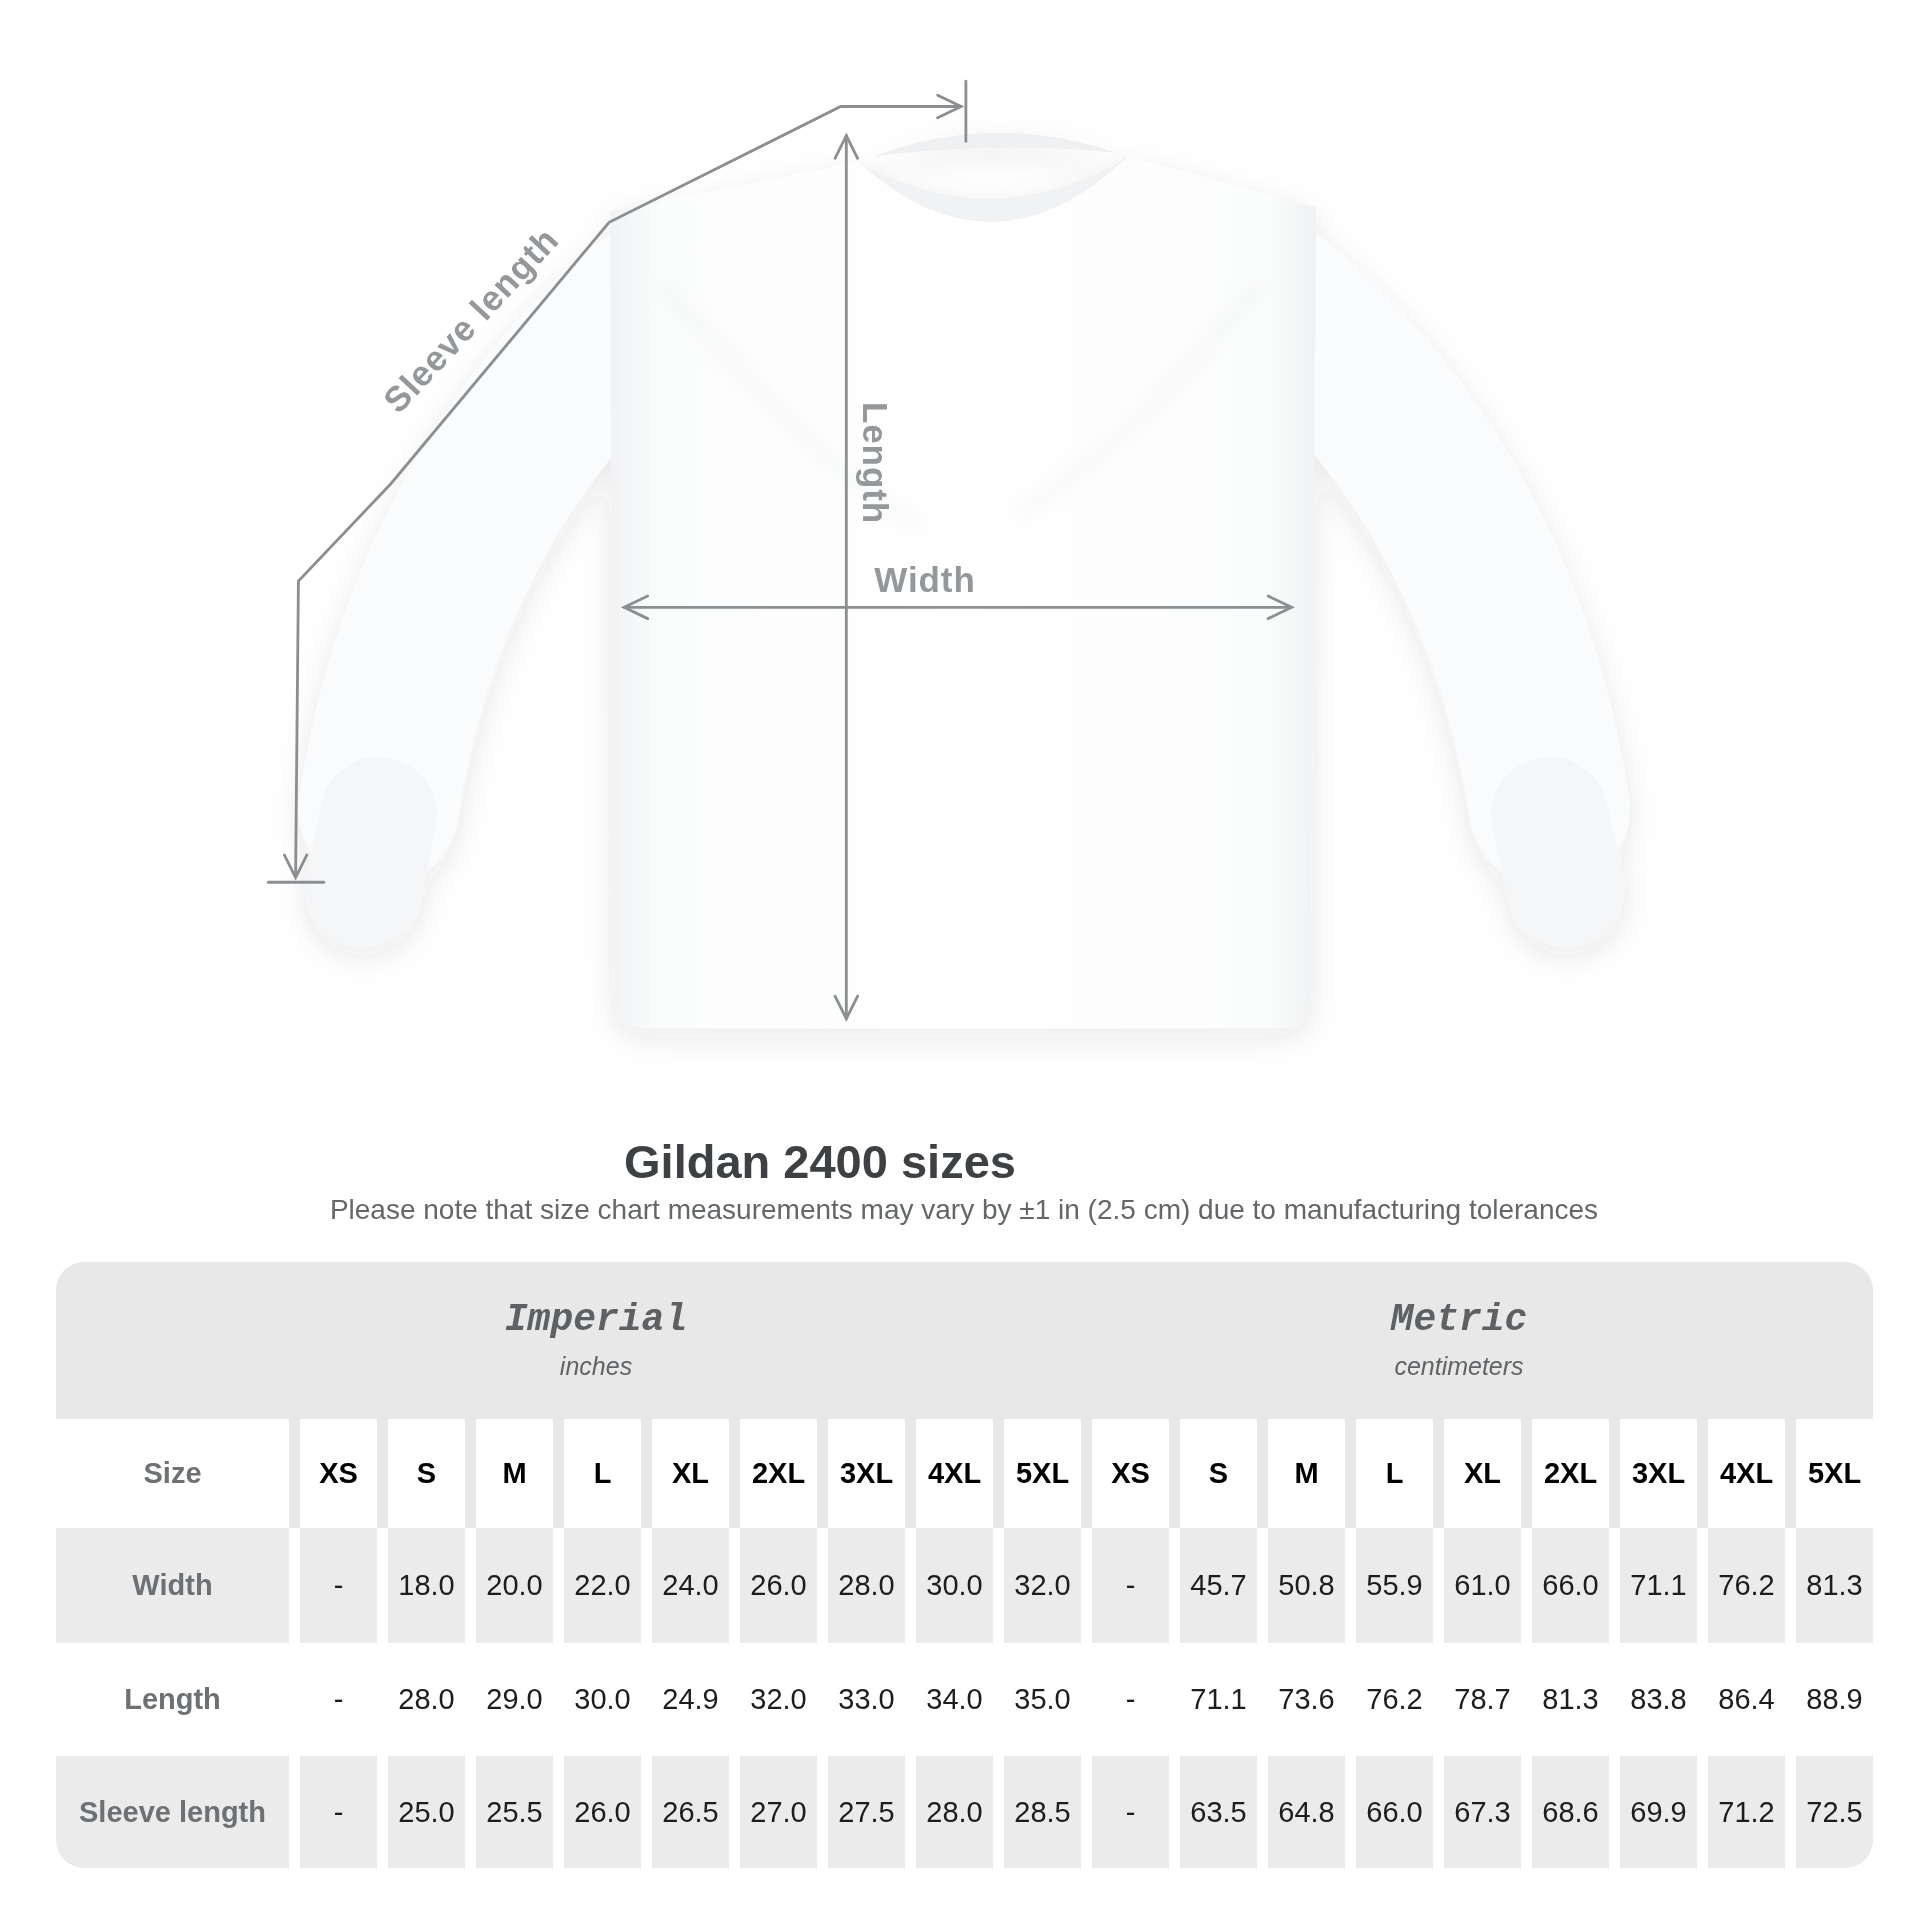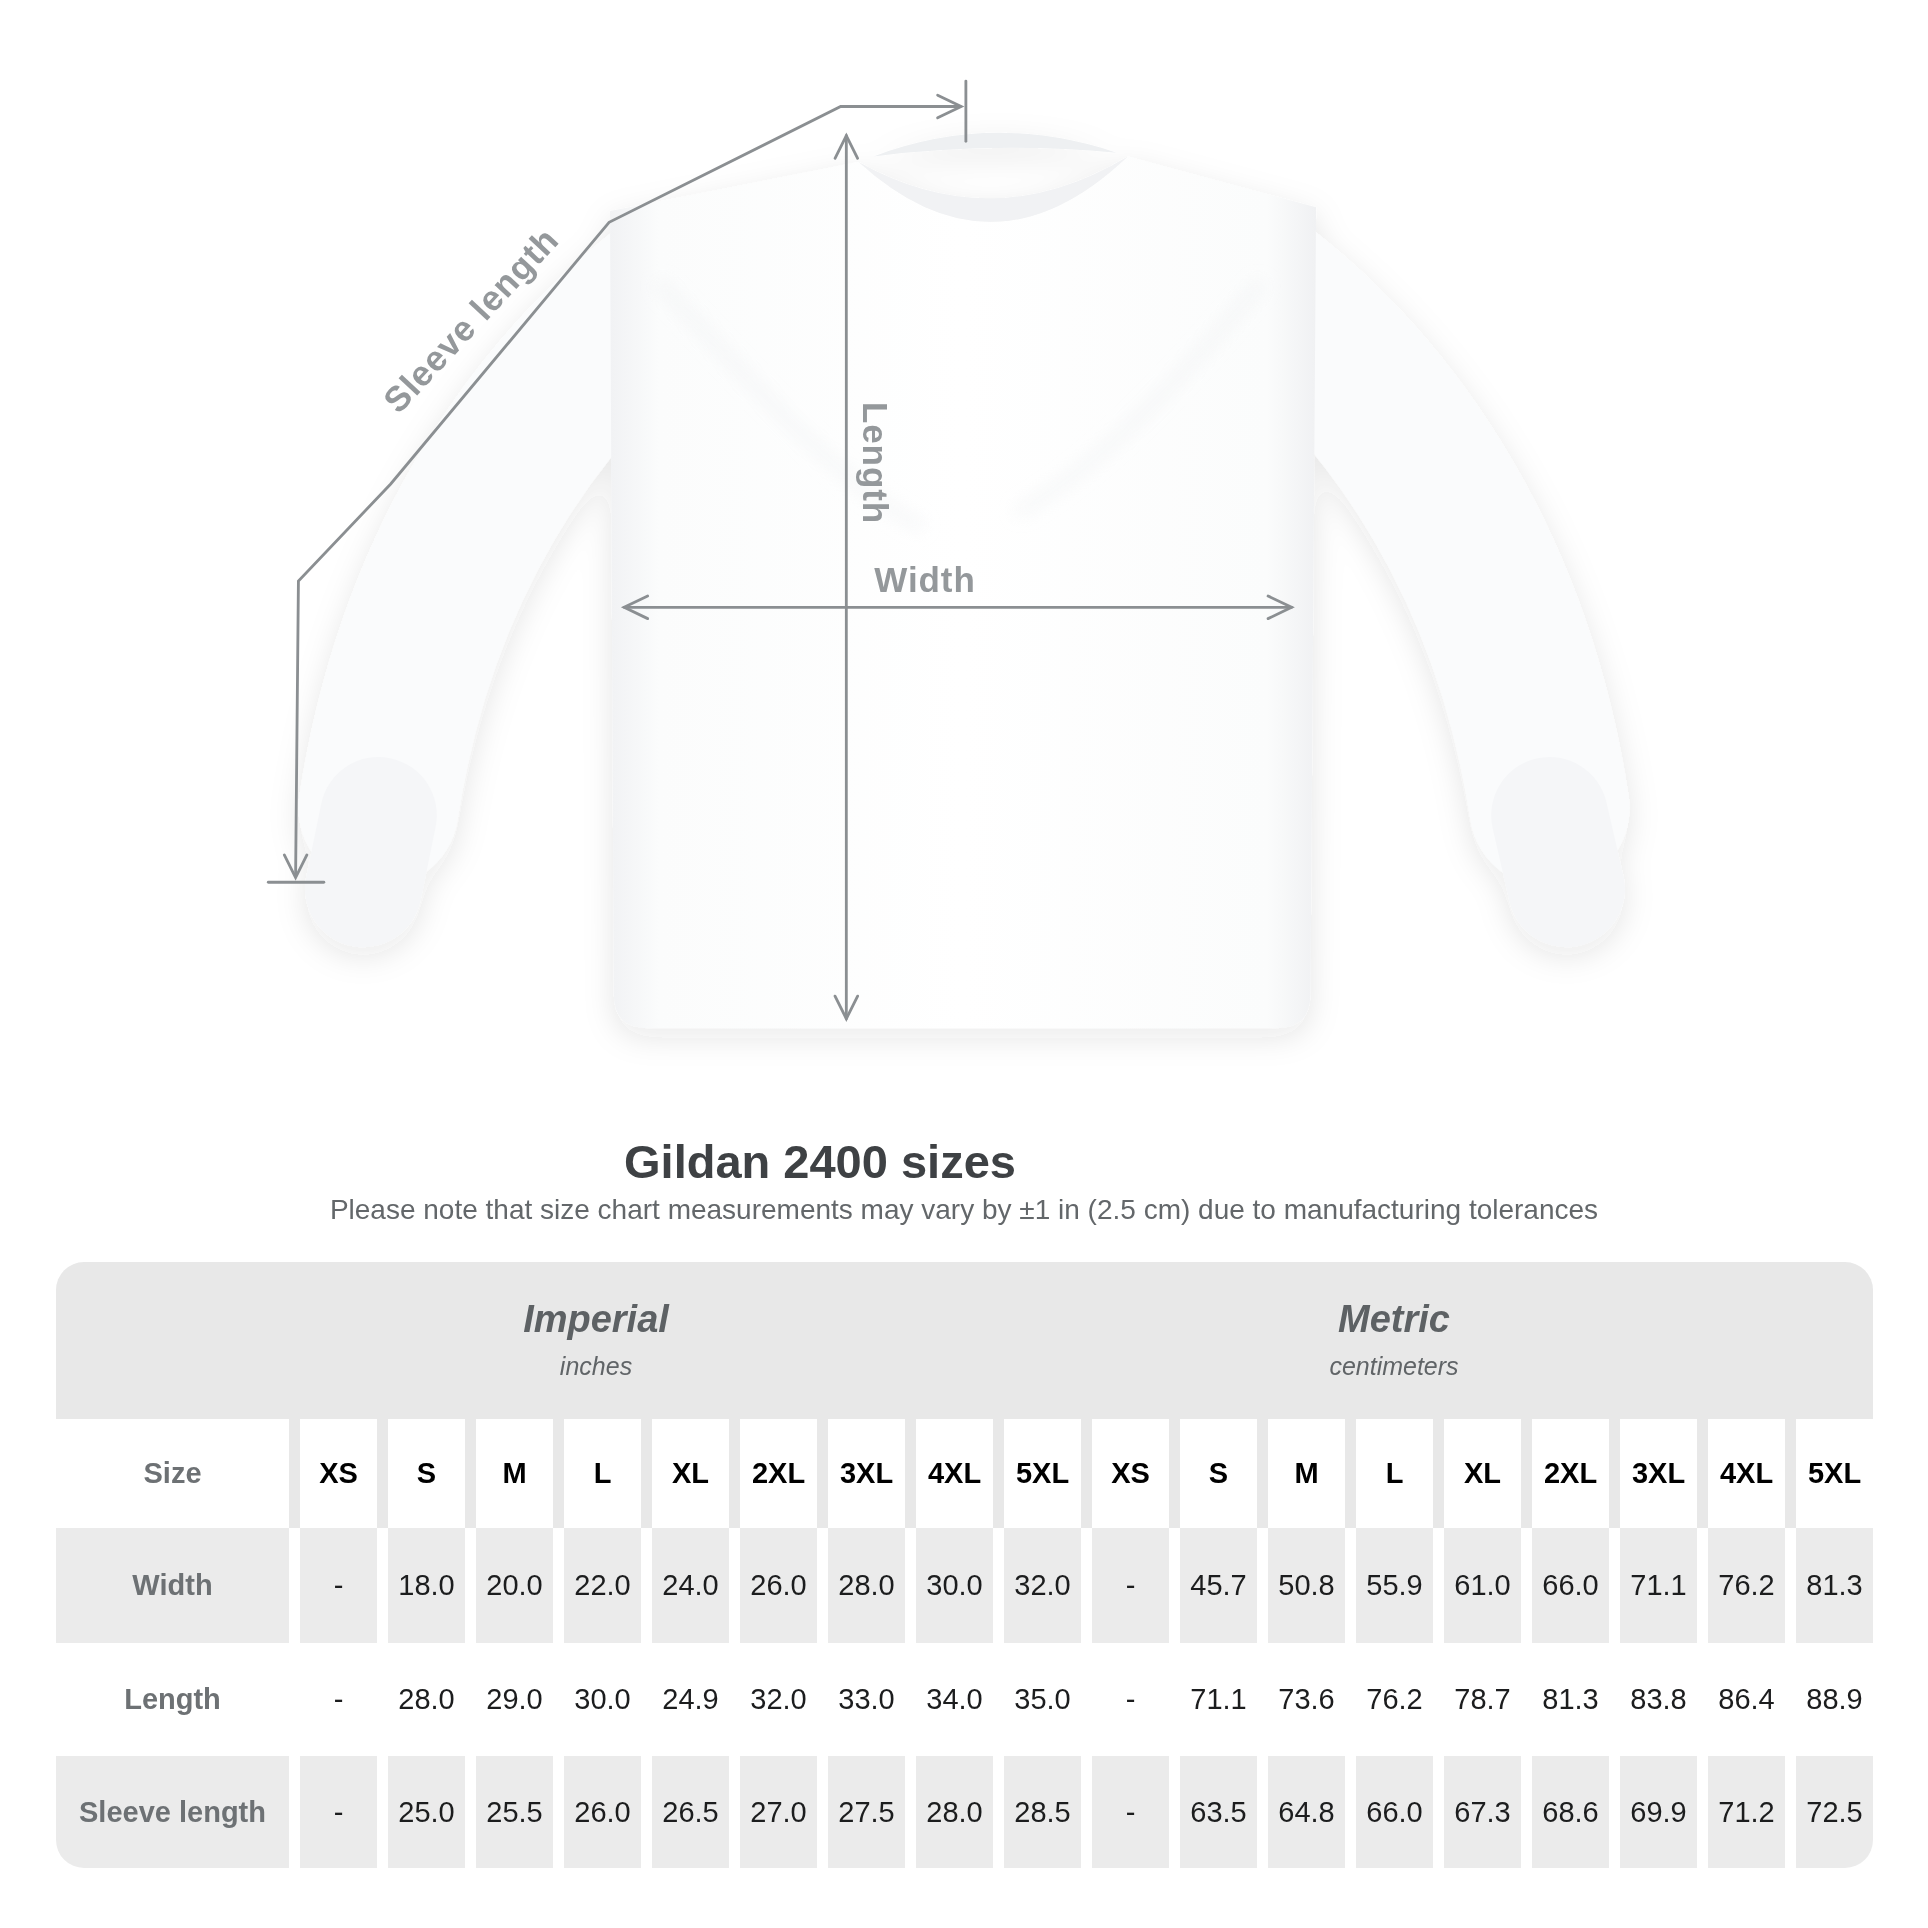--- a/index.html
+++ b/index.html
@@ -17,22 +17,22 @@
   #page-title{position:absolute;left:0;top:1134px;width:1640px;text-align:center;margin:0;
     font-size:47px;font-weight:bold;color:#3e4144;}
   #page-subtitle{position:absolute;left:0;top:1194px;width:1928px;text-align:center;margin:0;
     font-size:28px;color:#63676a;}
 
   
   #size-table{position:absolute;left:56px;top:1262px;width:1817px;height:606px;
     background:#e8e8e8;border-radius:28px;}
   .unit{position:absolute;top:36px;text-align:center;transform:translateX(-50%);color:#5d6164;}
   #unit-imperial{left:540px;}
-  #unit-metric{left:1338px;}
-  .unit-title{font-size:38px;font-weight:bold;font-style:italic;}
+  #unit-metric{left:1403px;}
+  .unit-title{font-size:38px;font-weight:bold;font-style:italic;font-family:Liberation Mono, monospace;}
   .unit-sub{font-size:25px;font-style:italic;margin-top:11.3px;color:#606467;}
 
   #grid{position:absolute;left:0;top:157px;width:1817px;}
   .trow{display:grid;grid-template-columns:233px repeat(18,1fr);column-gap:11px;}
   .trow.gap-gray{background:#e8e8e8;}
   .trow.gap-white{background:#ffffff;}
   .cell{display:flex;align-items:center;justify-content:center;
     font-size:29px;color:#1c1d1e;background:#ffffff;}
   .trow.shade .cell{background:#ebebeb;}
   .row-header{height:109px;}

